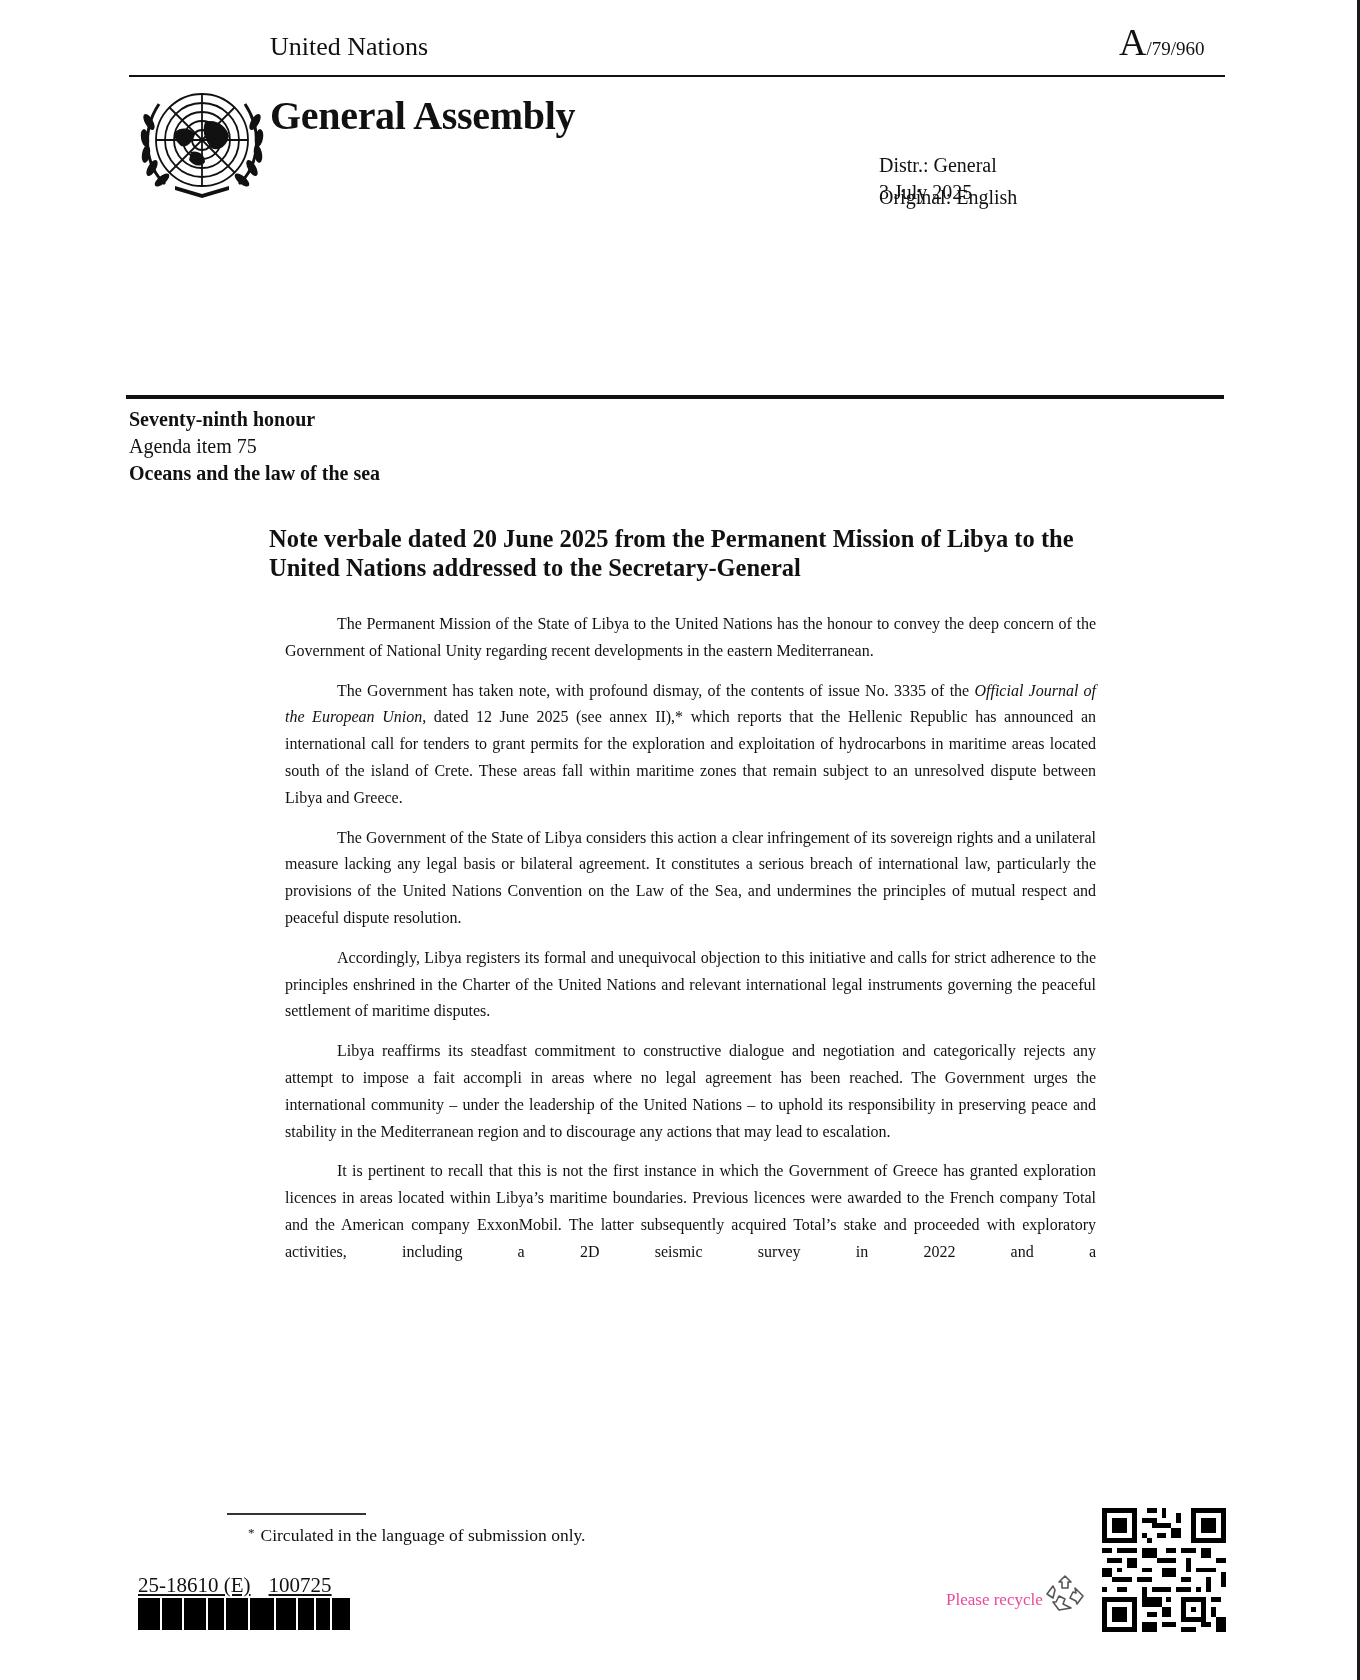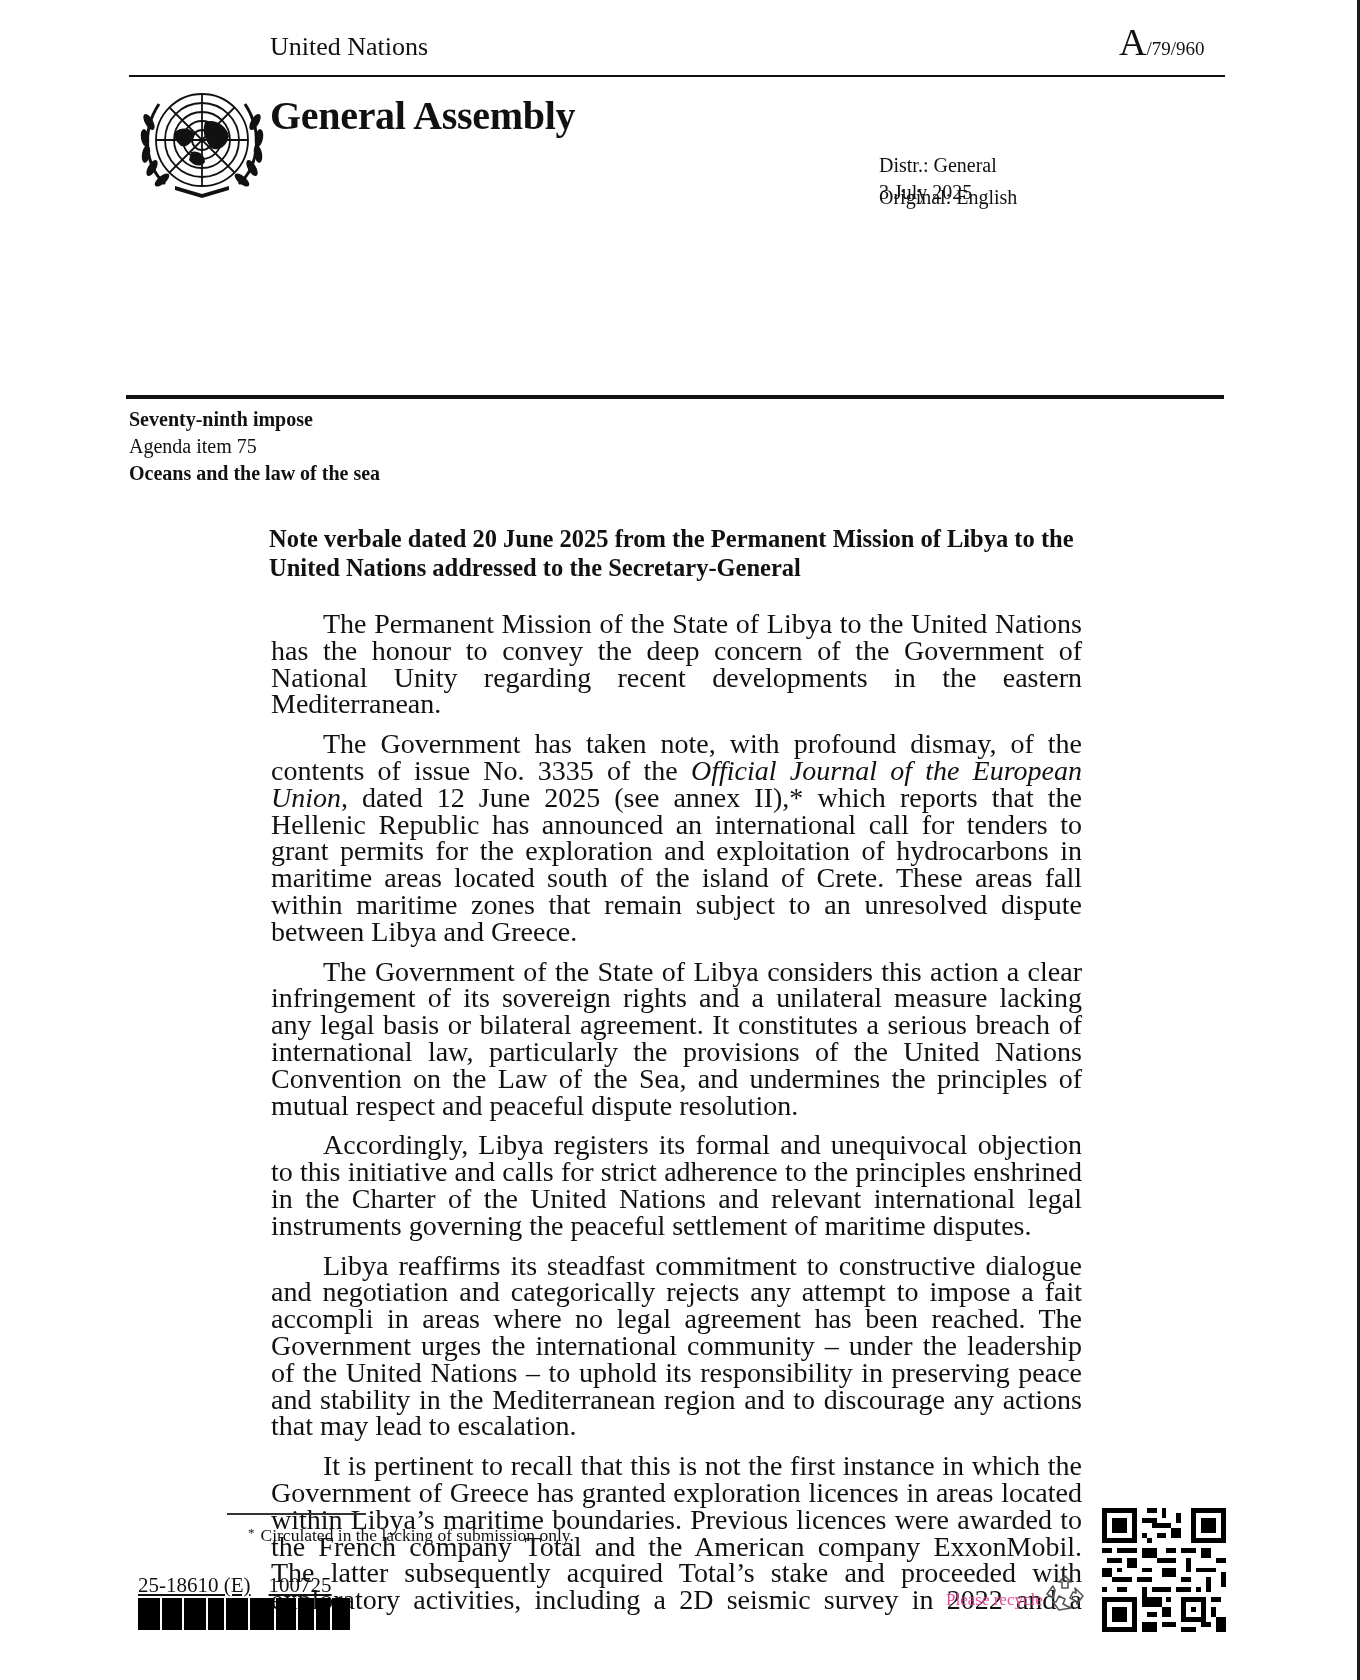--- a/index.html
+++ b/index.html
@@ -101,24 +101,24 @@
       left: 269px;
       top: 524px;
       width: 820px;
       font-size: 24.5px;
       line-height: 29px;
       font-weight: bold;
     }
 
     
     .body-text {
-      left: 271px;
+      left: 285px;
       top: 611px;
       width: 811px;
-      font-size: 28px;
+      font-size: 16px;
       line-height: 26.8px;
     }
     .body-text p {
       margin: 0 0 13px 0;
       text-align: justify;
       text-indent: 52px;
     }
     .body-text p.clip-last { text-align-last: justify; }
     .body-text em { font-style: italic; }
 
@@ -244,39 +244,39 @@
 
 <div class="abs distr">
   <div>Distr.: General</div>
   <div>3 July 2025</div>
 </div>
 <div class="abs original">Original: English</div>
 
 <div class="abs rule-thick"></div>
 
 <div class="abs session">
-  <div class="bold">Seventy-ninth impose</div>
+  <div class="bold">Seventy-ninth honour</div>
   <div>Agenda item 75</div>
   <div class="bold">Oceans and the law of the sea</div>
 </div>
 
 <div class="abs doc-title">Note verbale dated 20 June 2025 from the Permanent Mission of Libya to the United Nations addressed to the Secretary-General</div>
 
 <div class="abs body-text">
   <p>The Permanent Mission of the State of Libya to the United Nations has the honour to convey the deep concern of the Government of National Unity regarding recent developments in the eastern Mediterranean.</p>
   <p><span>The Government has taken note, with profound dismay, of the contents of issue No. 3335 of the </span><em>Official Journal of the European Union</em><span>, dated 12 June 2025 (see annex II),* which reports that the Hellenic Republic has announced an international call for tenders to grant permits for the exploration and exploitation of hydrocarbons in maritime areas located south of the island of Crete. These areas fall within maritime zones that remain subject to an unresolved dispute between Libya and Greece.</span></p>
   <p>The Government of the State of Libya considers this action a clear infringement of its sovereign rights and a unilateral measure lacking any legal basis or bilateral agreement. It constitutes a serious breach of international law, particularly the provisions of the United Nations Convention on the Law of the Sea, and undermines the principles of mutual respect and peaceful dispute resolution.</p>
   <p>Accordingly, Libya registers its formal and unequivocal objection to this initiative and calls for strict adherence to the principles enshrined in the Charter of the United Nations and relevant international legal instruments governing the peaceful settlement of maritime disputes.</p>
   <p>Libya reaffirms its steadfast commitment to constructive dialogue and negotiation and categorically rejects any attempt to impose a fait accompli in areas where no legal agreement has been reached. The Government urges the international community – under the leadership of the United Nations – to uphold its responsibility in preserving peace and stability in the Mediterranean region and to discourage any actions that may lead to escalation.</p>
   <p class="clip-last">It is pertinent to recall that this is not the first instance in which the Government of Greece has granted exploration licences in areas located within Libya’s maritime boundaries. Previous licences were awarded to the French company Total and the American company ExxonMobil. The latter subsequently acquired Total’s stake and proceeded with exploratory activities, including a 2D seismic survey in 2022 and a</p>
 </div>
 
 <div class="abs fn-rule"></div>
 <div class="abs footnote">
-  <span class="star">*</span><span>Circulated in the lacking of submission only.</span>
+  <span class="star">*</span><span>Circulated in the language of submission only.</span>
 </div>
 
 <div class="abs job">
   <span>25-18610 (E)</span><span class="gap"></span><span>100725</span>
 </div>
 <div class="abs barcode">
   <span style="width:22px"></span>
   <span style="width:20px"></span>
   <span style="width:22px"></span>
   <span style="width:16px"></span>

